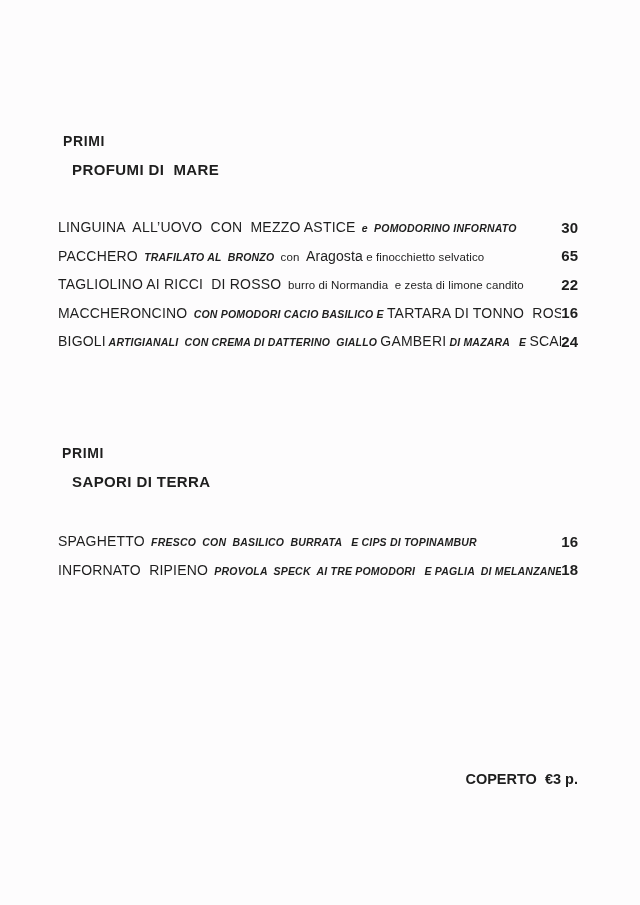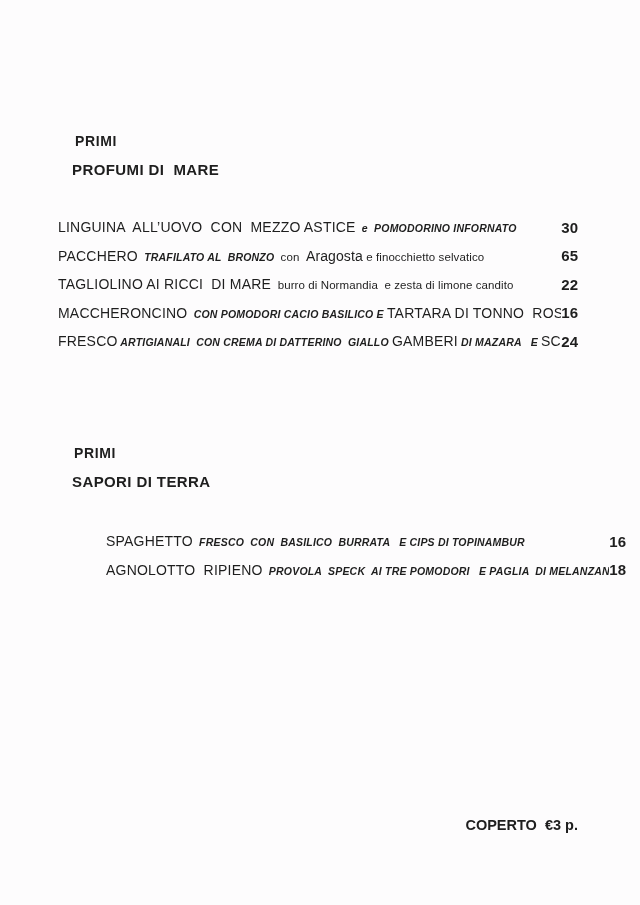--- a/index.html
+++ b/index.html
@@ -16,21 +16,20 @@
     overflow: hidden;
   }
   .abs { position: absolute; }
 
   .course-label {
     font-size: 14px;
     font-weight: 700;
     letter-spacing: 0.6px;
     line-height: 17px;
     white-space: pre;
-    margin-left: 12px;
   }
   .section-title {
     font-size: 15px;
     font-weight: 700;
     letter-spacing: 0.4px;
     line-height: 18px;
     white-space: pre;
   }
 
   .items {
@@ -77,41 +76,41 @@
 <div class="abs items" style="top:213px;">
     <div class="menu-row">
       <span class="item-name"><span class="seg lg">LINGUINA  ALL’UOVO  CON  MEZZO ASTICE</span><span class="seg sm">  e  POMODORINO INFORNATO</span></span>
       <span class="item-price">30</span>
     </div>
     <div class="menu-row">
       <span class="item-name"><span class="seg lg">PACCHERO</span><span class="seg sm">  TRAFILATO AL  BRONZO  </span><span class="seg smlc">con  </span><span class="seg md">Aragosta</span><span class="seg smlc"> e finocchietto selvatico</span></span>
       <span class="item-price">65</span>
     </div>
     <div class="menu-row">
-      <span class="item-name"><span class="seg lg">TAGLIOLINO AI RICCI  DI MARE</span><span class="seg smlc">  burro di Normandia  e zesta di limone candito</span></span>
+      <span class="item-name"><span class="seg lg">TAGLIOLINO AI RICCI  DI ROSSO</span><span class="seg smlc">  burro di Normandia  e zesta di limone candito</span></span>
       <span class="item-price">22</span>
     </div>
     <div class="menu-row">
       <span class="item-name"><span class="seg lg">MACCHERONCINO</span><span class="seg sm">  CON POMODORI CACIO BASILICO E </span><span class="seg lg">TARTARA DI TONNO  ROSSO</span></span>
       <span class="item-price">16</span>
     </div>
     <div class="menu-row">
-      <span class="item-name"><span class="seg lg">FRESCO</span><span class="seg sm"> ARTIGIANALI  CON CREMA DI DATTERINO  GIALLO </span><span class="seg lg">GAMBERI</span><span class="seg sm"> DI MAZARA   E </span><span class="seg lg">SCAMPI</span></span>
+      <span class="item-name"><span class="seg lg">BIGOLI</span><span class="seg sm"> ARTIGIANALI  CON CREMA DI DATTERINO  GIALLO </span><span class="seg lg">GAMBERI</span><span class="seg sm"> DI MAZARA   E </span><span class="seg lg">SCAMPI</span></span>
       <span class="item-price">24</span>
     </div>
   </div>
 
 <div class="abs course-label" style="left:62px; top:445px;">PRIMI</div>
 
 <div class="abs section-title" style="left:72px; top:473px;">SAPORI DI TERRA</div>
 
-<div class="abs items" style="top:527px;margin-left:48px;">
+<div class="abs items" style="top:527px;">
     <div class="menu-row">
       <span class="item-name"><span class="seg lg">SPAGHETTO</span><span class="seg sm">  FRESCO  CON  BASILICO  BURRATA   E CIPS DI TOPINAMBUR</span></span>
       <span class="item-price">16</span>
     </div>
     <div class="menu-row">
-      <span class="item-name"><span class="seg lg">AGNOLOTTO  RIPIENO</span><span class="seg sm">  PROVOLA  SPECK  AI TRE POMODORI   E PAGLIA  DI MELANZANE</span></span>
+      <span class="item-name"><span class="seg lg">INFORNATO  RIPIENO</span><span class="seg sm">  PROVOLA  SPECK  AI TRE POMODORI   E PAGLIA  DI MELANZANE</span></span>
       <span class="item-price">18</span>
     </div>
   </div>
 
-<div class="abs footer-line" style="right:62px; top:816px; text-align:center;"><span>COPERTO</span><span>  </span><span>€3 p.</span></div>
+<div class="abs footer-line" style="right:62px; top:770px; text-align:center;"><span>COPERTO</span><span>  </span><span>€3 p.</span></div>
 
 </body></html>

